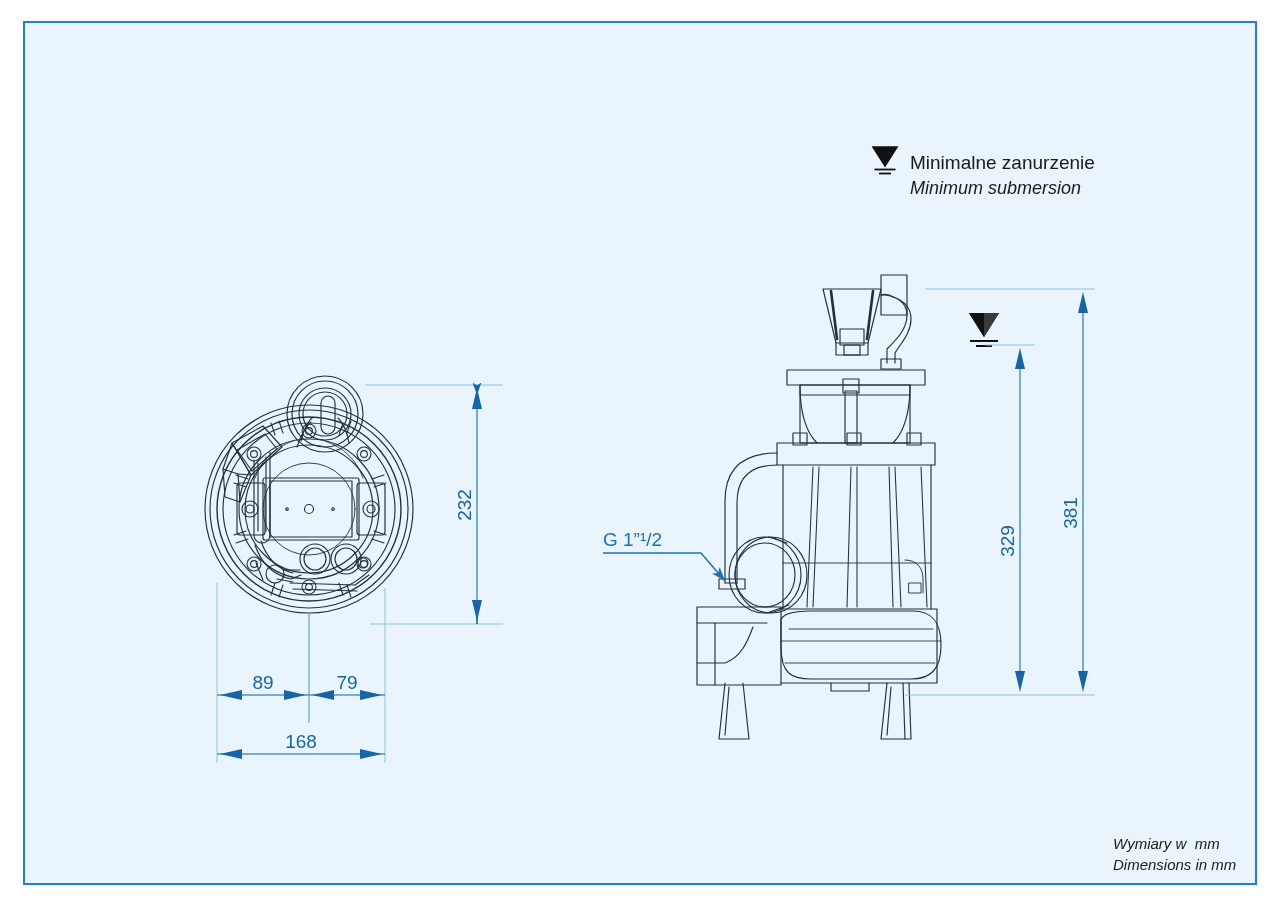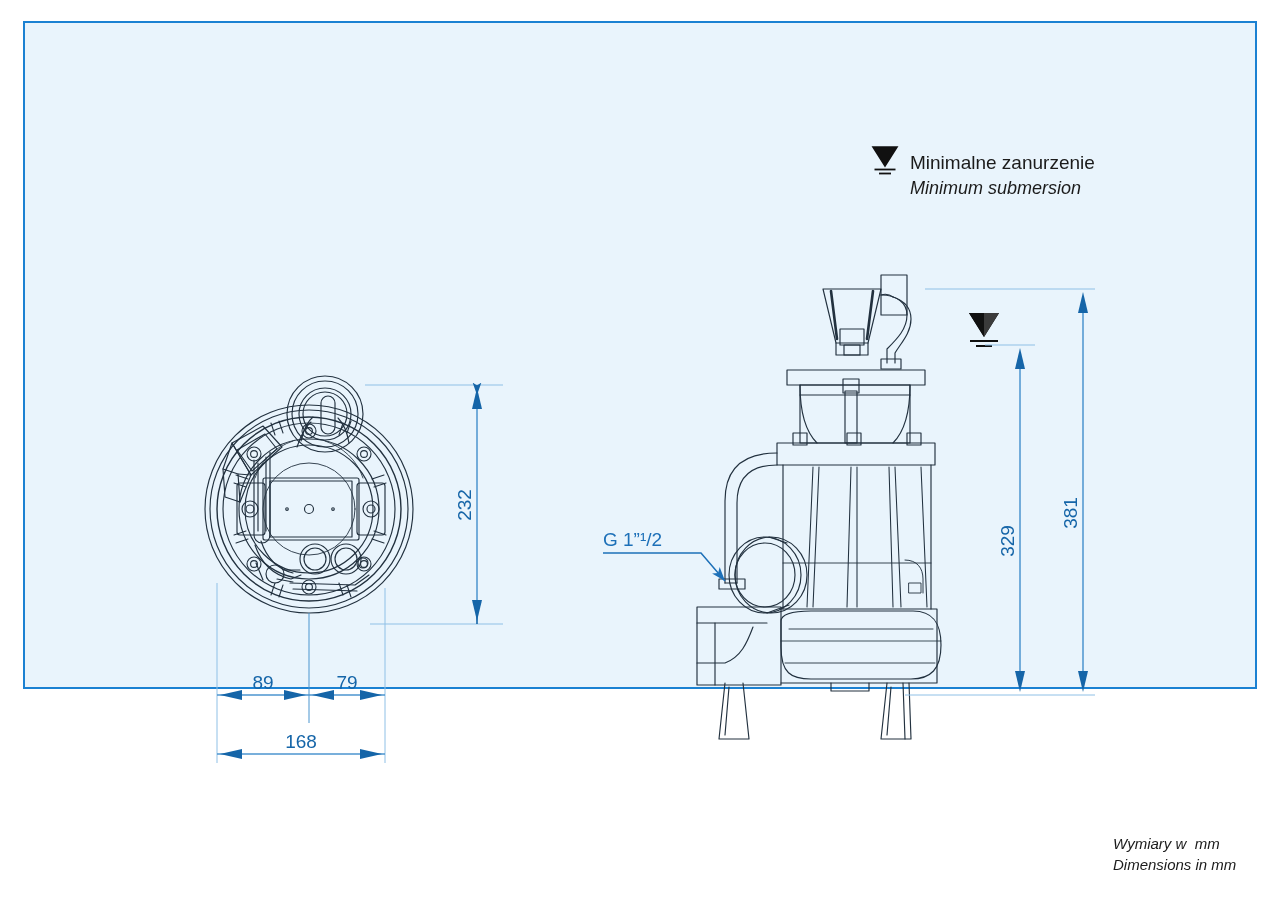--- a/index.html
+++ b/index.html
@@ -1,17 +1,17 @@
 <!DOCTYPE html>
 <html><head>
 <meta charset="utf-8">
 <style>
   html,body{margin:0;padding:0;background:#ffffff;}
   body{width:1280px;height:910px;overflow:hidden;font-family:"Liberation Sans",sans-serif;}
-  #sheet{position:absolute;left:23px;top:21px;width:1234px;height:668px;
+  #sheet{position:absolute;left:23px;top:21px;width:1234px;height:864px;
          background:#e9f4fc;border:2px solid #1b81d2;box-sizing:border-box;}
   svg{display:block;}
   .lbl{font-family:"Liberation Sans",sans-serif;fill:#1d70b8;font-size:19px;}
   .lbl-dim{font-family:"Liberation Sans",sans-serif;fill:#1565a8;font-size:19px;}
   .lgd{font-family:"Liberation Sans",sans-serif;fill:#1b1b1b;font-size:19px;}
   .lgd-it{font-family:"Liberation Sans",sans-serif;fill:#1b1b1b;font-size:18px;font-style:italic;}
   .ftr{font-family:"Liberation Sans",sans-serif;fill:#1b1b1b;font-size:15px;font-style:italic;}
   text{white-space:pre;}
 </style>
 </head>

